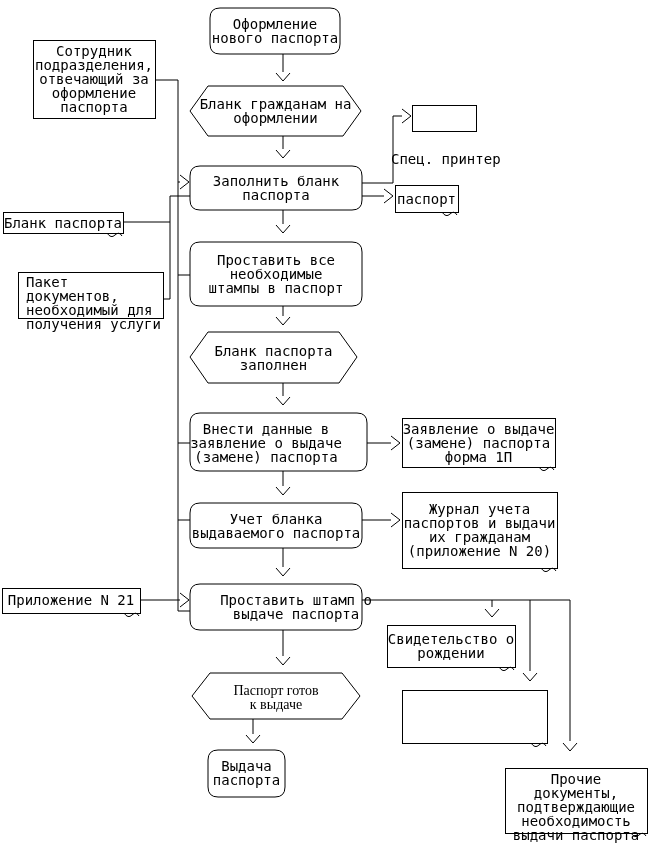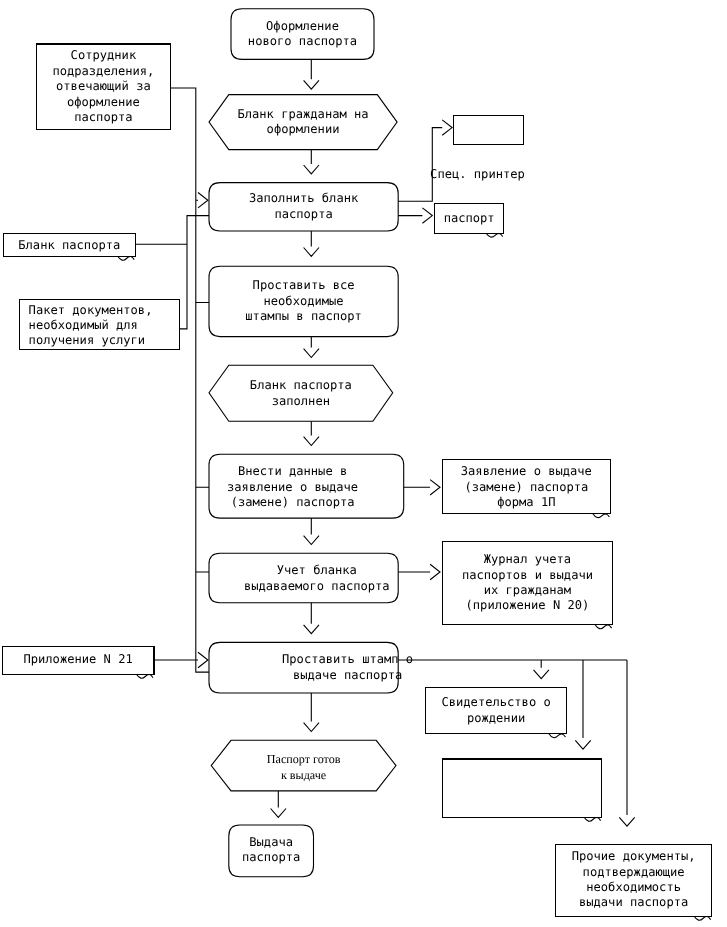--- a/index.html
+++ b/index.html
@@ -1,19 +1,19 @@
 <!DOCTYPE html>
 <html><head>
 <meta charset="utf-8">
 <style>
   html,body{margin:0;padding:0;background:#fff;}
   .stage{position:relative;width:661px;height:843px;background:#fff;overflow:hidden;
          font-family:"DejaVu Sans Mono","Liberation Mono",monospace;}
   .stage svg{position:absolute;left:0;top:0;}
-  .node{position:absolute;font-size:11px;line-height:14px;color:#000;
+  .node{position:absolute;font-size:14px;line-height:14px;color:#000;
         white-space:pre-line;text-align:center;}
   .node.l{text-align:left;}
   svg path, svg polygon, svg rect{stroke:#000;fill:none;stroke-width:1;}
   .crisp{shape-rendering:crispEdges;}
 </style>
 </head>
 <body>
 
 <div class="stage">
 
@@ -107,28 +107,28 @@
 необходимые
 штампы в паспорт</div>
   <div class="node" style="left:190px;top:344px;width:167px;">Бланк паспорта
 заполнен</div>
   <div class="node" style="left:190px;top:422px;width:152px;">Внести данные в
 заявление о выдаче
 (замене) паспорта</div>
   <div class="node" style="left:402px;top:422px;width:153px;">Заявление о выдаче
 (замене) паспорта
 форма 1П</div>
-  <div class="node" style="left:190px;top:512px;width:172px;padding-left:12px;">Учет бланка
+  <div class="node" style="left:190px;top:512px;width:172px;">Учет бланка
 выдаваемого паспорта</div>
   <div class="node" style="left:402px;top:502px;width:155px;">Журнал учета
 паспортов и выдачи
 их гражданам
 (приложение N 20)</div>
   <div class="node" style="left:2px;top:593px;width:138px;">Приложение N 21</div>
-  <div class="node" style="left:200px;top:593px;width:208px;padding-left:12px;">Проставить штамп о
+  <div class="node" style="left:180px;top:593px;width:208px;padding-left:12px;">Проставить штамп о
 выдаче паспорта</div>
   <div class="node" style="left:387px;top:632px;width:128px;">Свидетельство о
 рождении</div>
   <div class="node" style="left:505px;top:772px;width:142px;">Прочие документы,
 подтверждающие
 необходимость
 выдачи паспорта</div>
   <div class="node" style="left:192px;top:684px;width:168px;font-family:Liberation Serif, serif;">Паспорт готов
 к выдаче</div>
   <div class="node" style="left:208px;top:759px;width:77px;">Выдача

